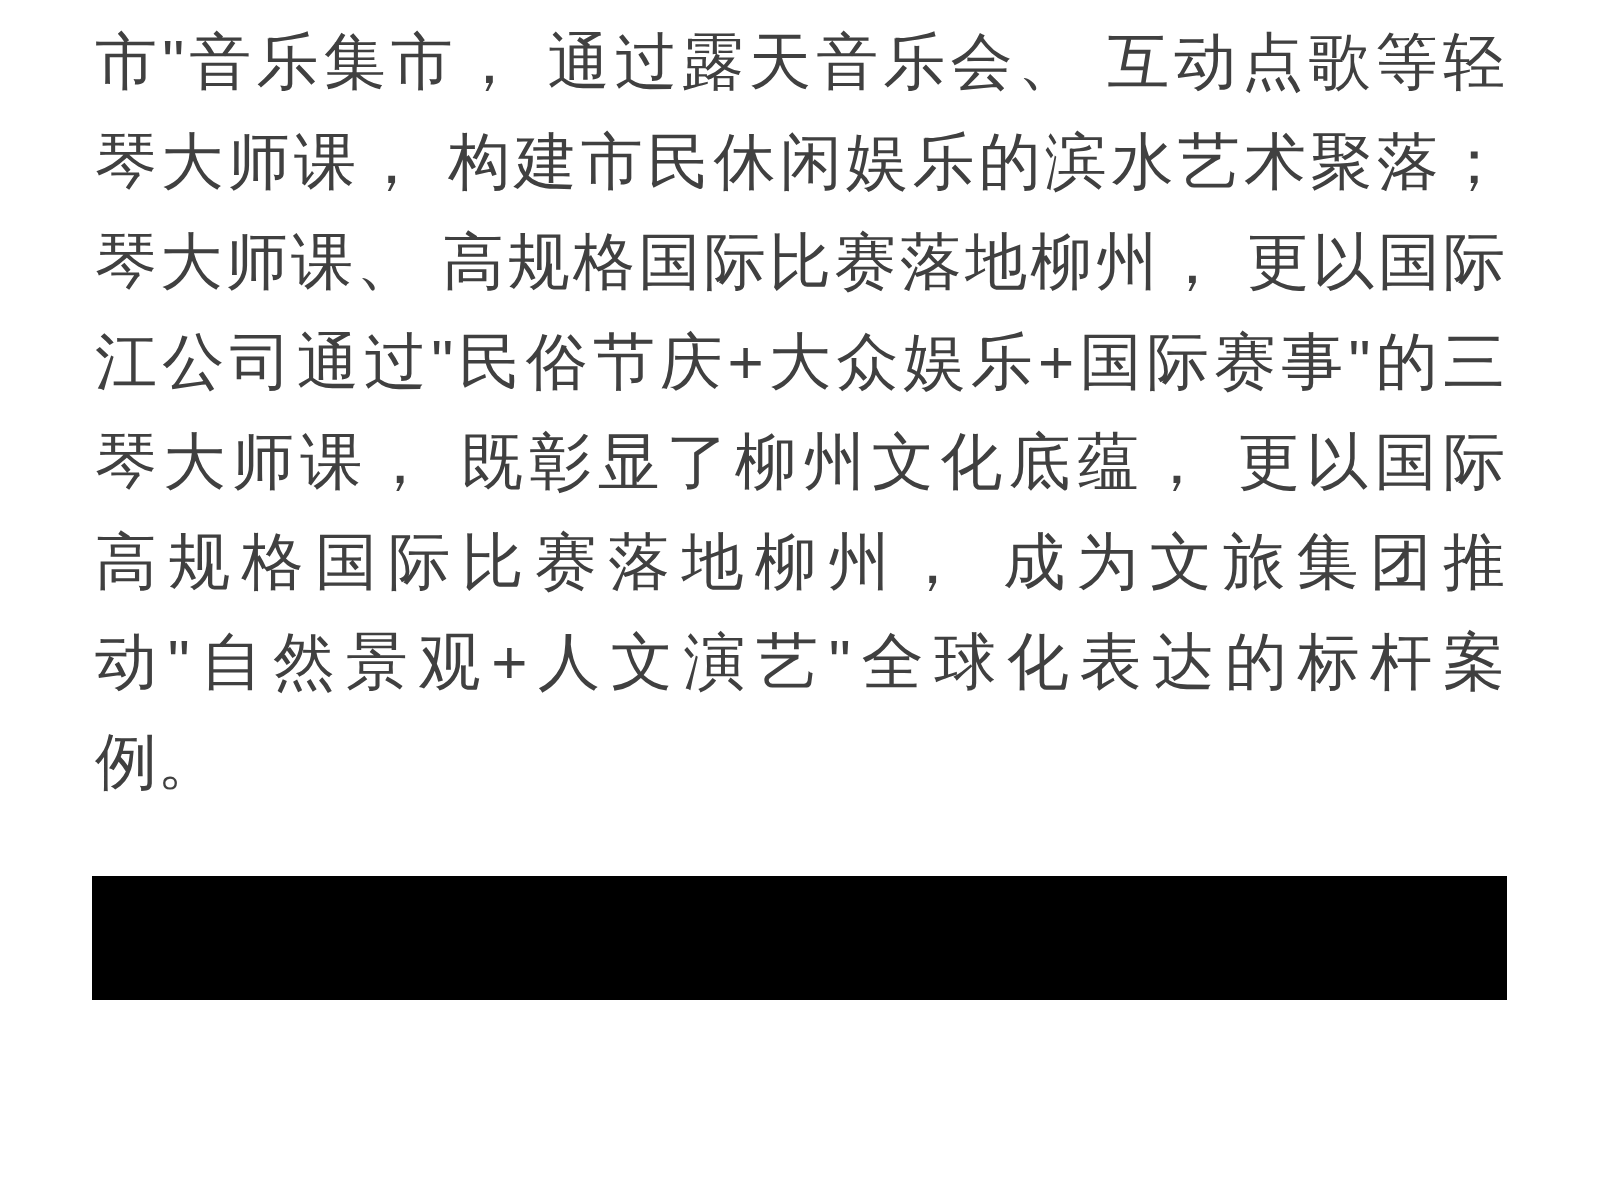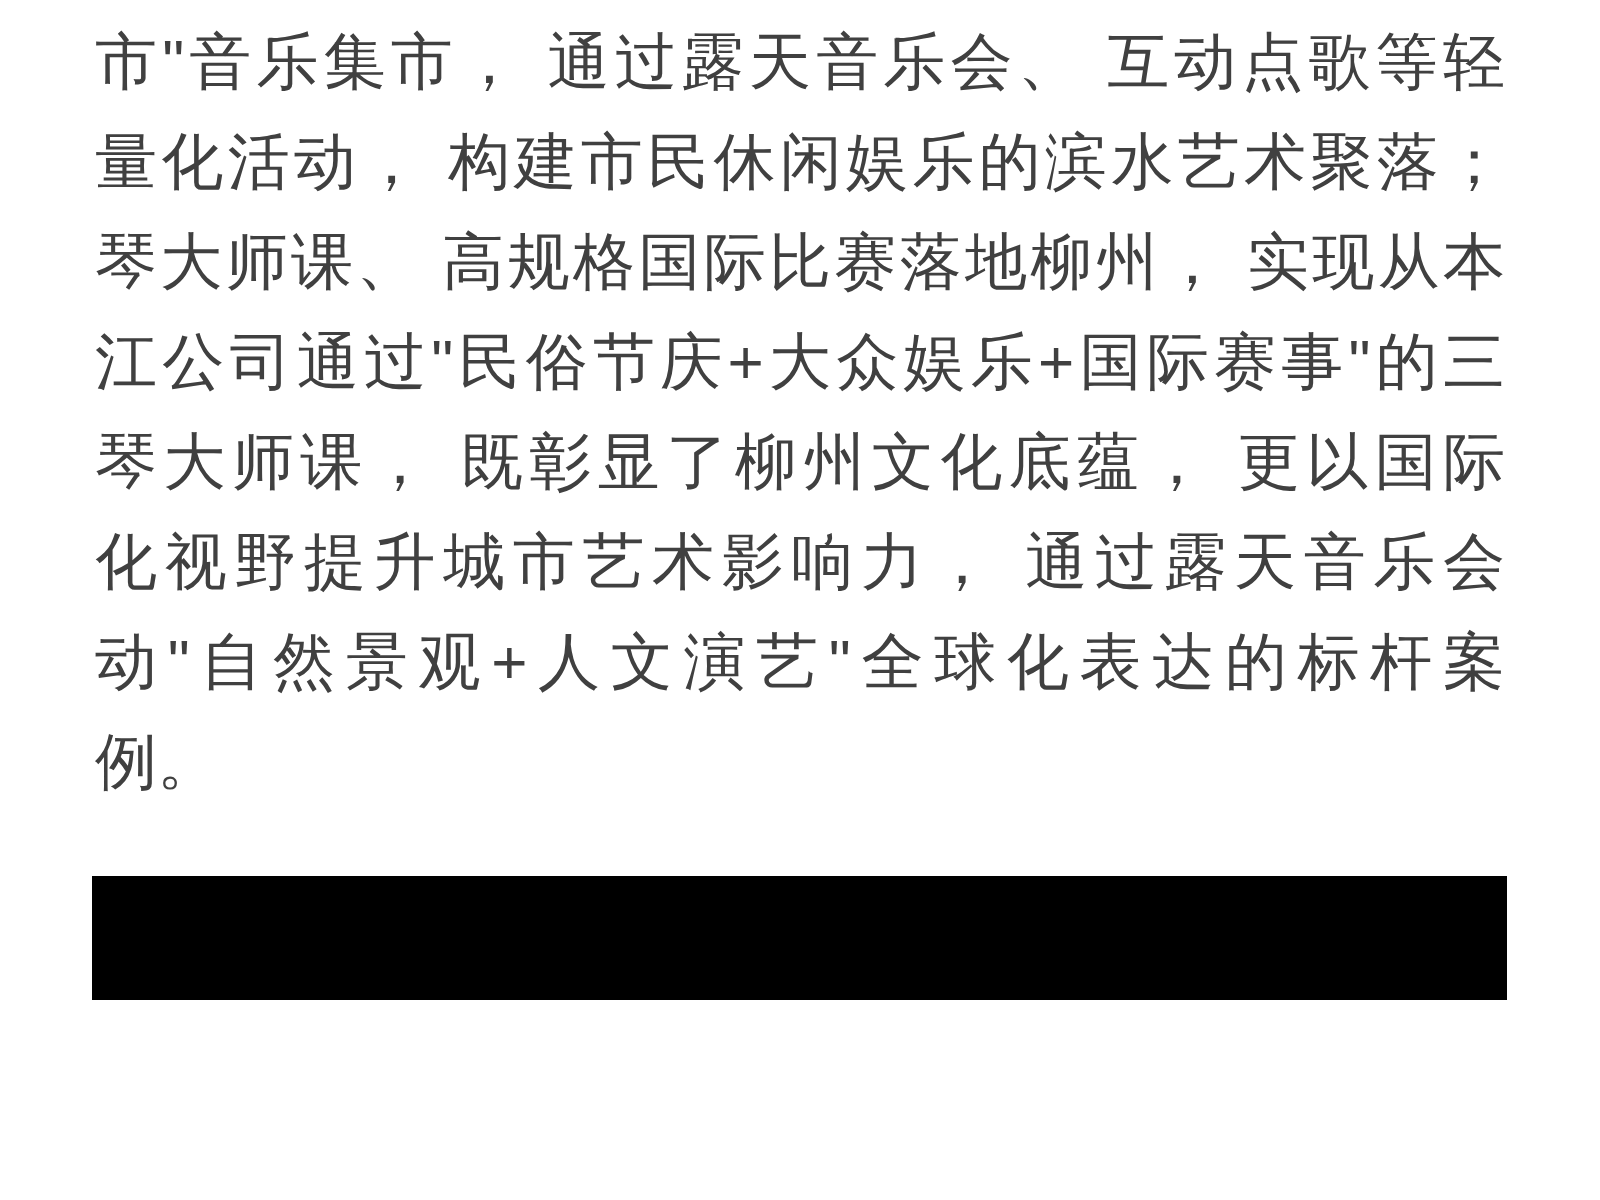--- a/index.html
+++ b/index.html
@@ -37,22 +37,22 @@
     width: 1415px;
     height: 124px;
     background: var(--media-bg, #000000);
   }
 </style>
 </head>
 <body>
 
 <div class="article-text">
   <div class="paragraph-line">市"音乐集市， 通过露天音乐会、 互动点歌等轻</div>
-  <div class="paragraph-line">量化活动， 构建市民休闲娱乐的滨水艺术聚落；</div>
-  <div class="paragraph-line">琴大师课、 高规格国际比赛落地柳州， 实现从本</div>
+  <div class="paragraph-line">琴大师课， 构建市民休闲娱乐的滨水艺术聚落；</div>
+  <div class="paragraph-line">琴大师课、 高规格国际比赛落地柳州， 更以国际</div>
   <div class="paragraph-line">江公司通过"民俗节庆+大众娱乐+国际赛事"的三</div>
   <div class="paragraph-line">琴大师课， 既彰显了柳州文化底蕴， 更以国际</div>
-  <div class="paragraph-line">化视野提升城市艺术影响力， 通过露天音乐会</div>
+  <div class="paragraph-line">高规格国际比赛落地柳州， 成为文旅集团推</div>
   <div class="paragraph-line">动"自然景观+人文演艺"全球化表达的标杆案</div>
   <div class="paragraph-line last-line">例。</div>
 </div>
 
 <div class="media-placeholder"></div>
 
 </body></html>

